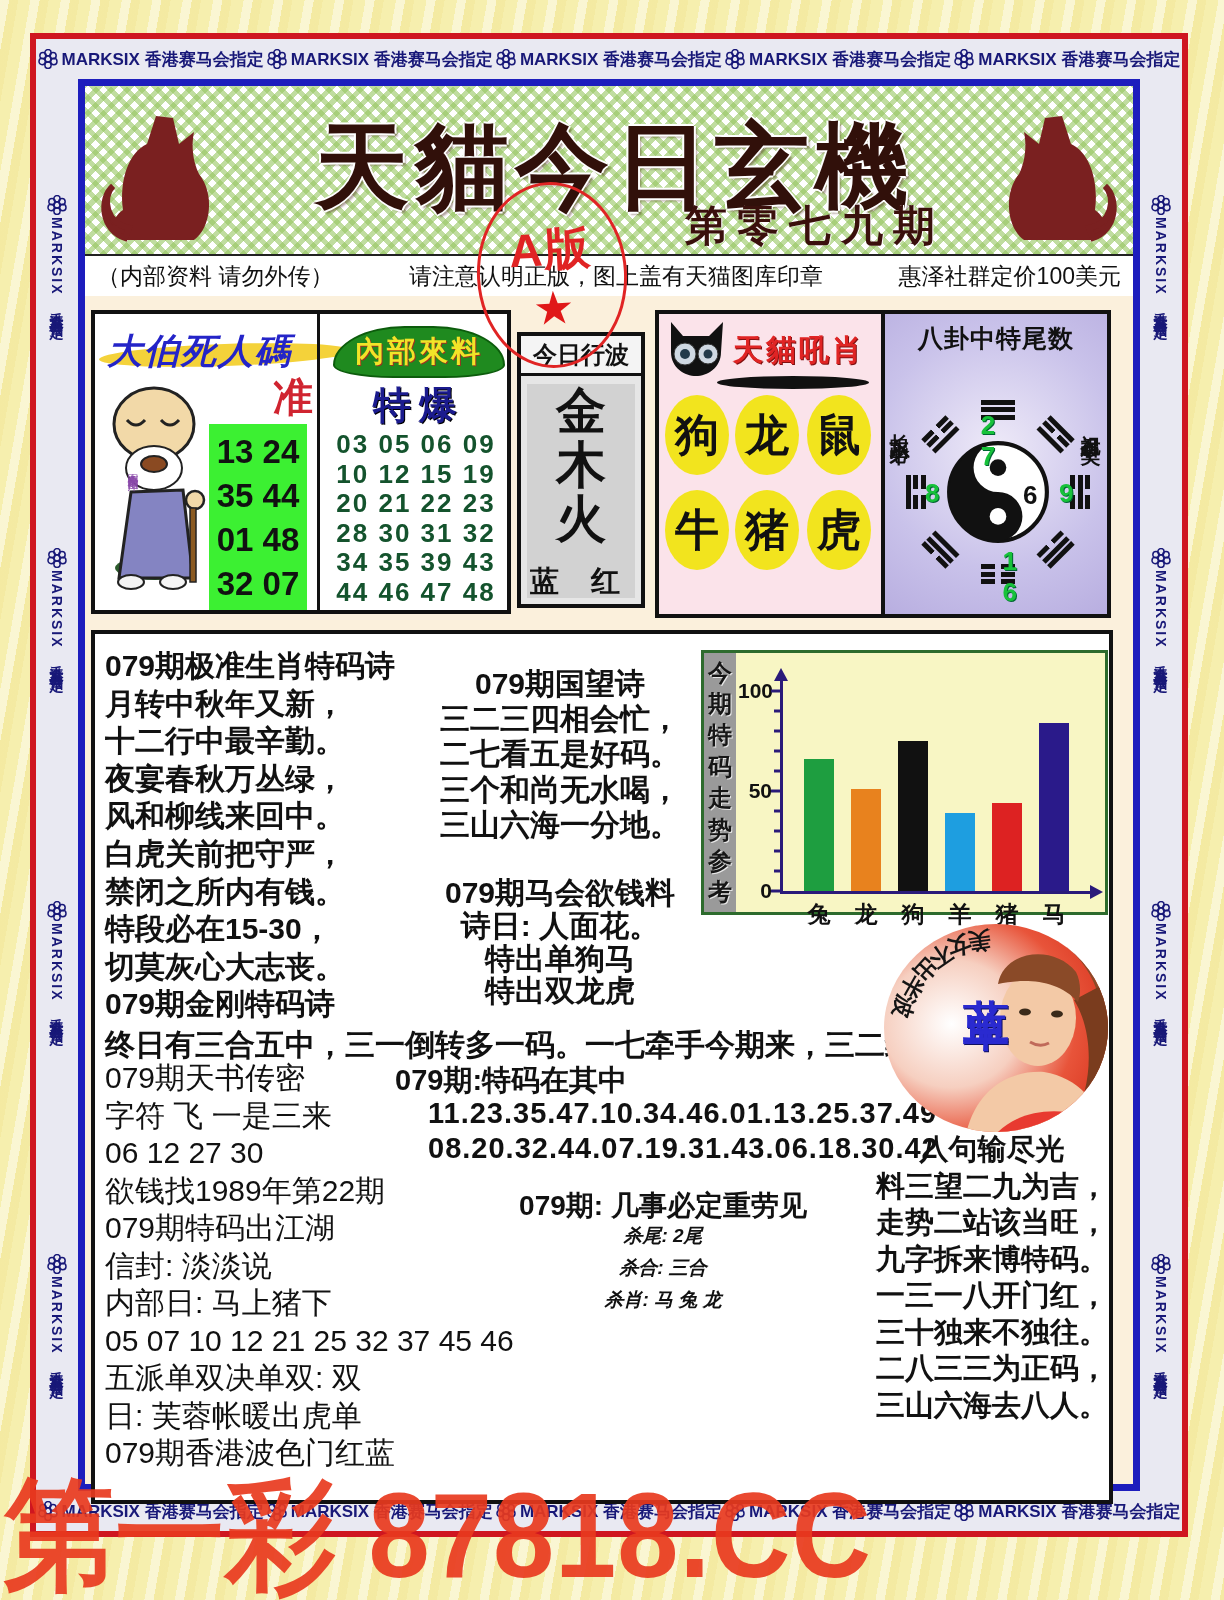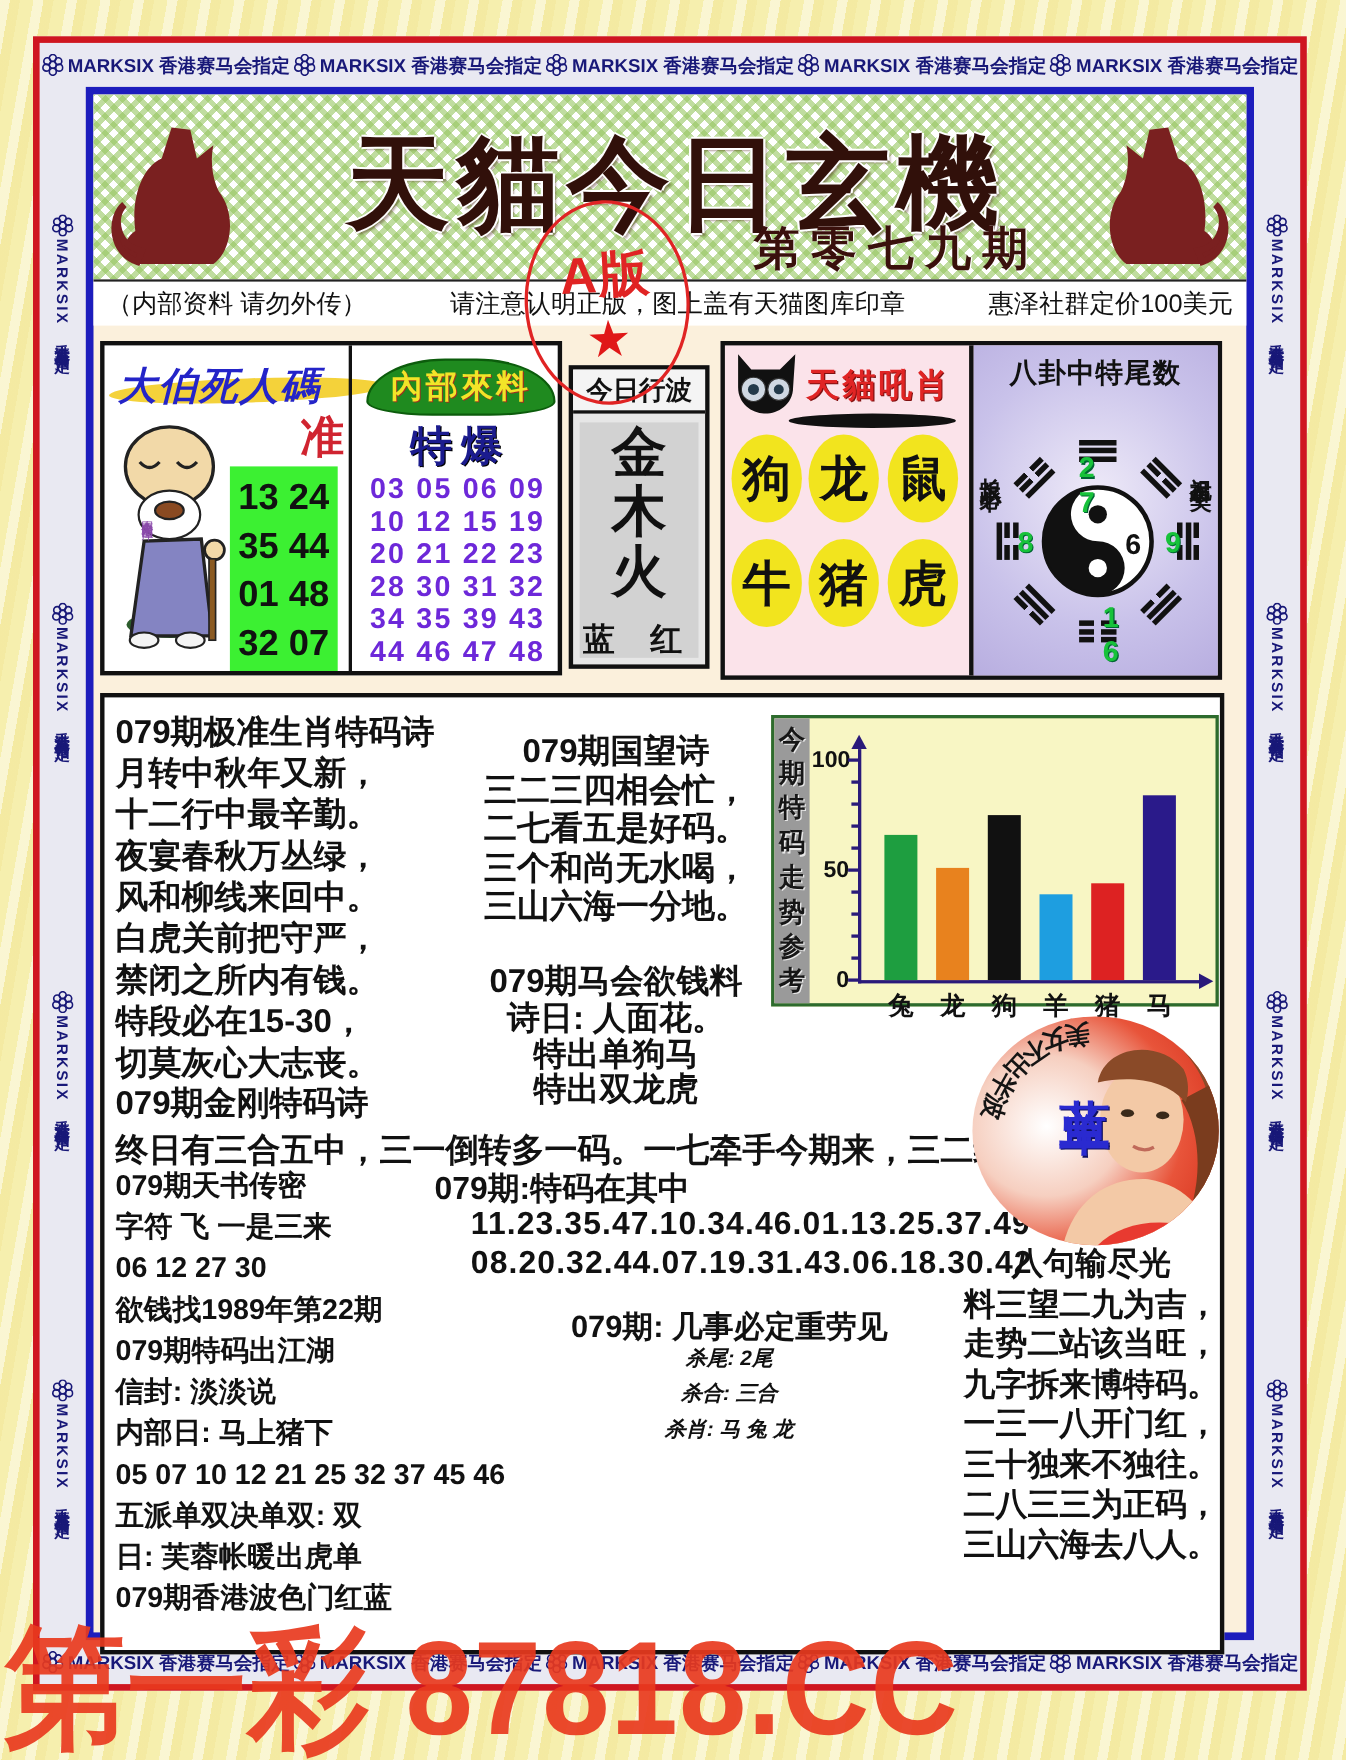--- a/index.html
+++ b/index.html
@@ -49,21 +49,21 @@
   .dabo-swoosh{left:4px;top:30px;width:252px;height:22px;background:#f4d23a;border-radius:50%;transform:rotate(-2deg);}
   .zhun{left:178px;top:56px;font-size:40px;font-weight:bold;color:#d02430;}
   .oldman{left:2px;top:58px;width:120px;height:238px;}
   .oldman-wm{left:30px;top:150px;writing-mode:vertical-rl;font-size:11px;color:#8a4aaa;letter-spacing:1px;z-index:3;}
   .greenpanel{left:114px;top:110px;width:98px;height:186px;background:#3cf032;text-align:center;padding-top:6px;}
   .greenpanel div{font-size:33px;font-weight:bold;color:#111;line-height:44px;white-space:nowrap;}
   .b1-div{left:222px;top:0;width:3px;height:296px;background:#111;}
   .neibu-banner{left:238px;top:12px;width:172px;height:52px;background:#1f8a1f;border:2px solid #0c5c0c;border-radius:50% 50% 42% 42%/90% 90% 30% 30%;display:flex;align-items:center;justify-content:center;font-size:29px;font-weight:bold;color:#f2e428;letter-spacing:3px;text-shadow:1px 1px 0 #a03020;}
   .tebao{left:238px;top:66px;width:172px;text-align:center;font-size:38px;font-weight:bold;color:#1b1b8e;letter-spacing:8px;text-shadow:1px 1px 0 #000;}
   .neibu-rows{left:228px;top:116px;width:186px;text-align:center;}
-  .neibu-rows div{font-size:26px;font-weight:bold;color:#6d28d9;line-height:29.5px;letter-spacing:2px;white-space:nowrap;}
+  .neibu-rows div{font-size:26px;font-weight:bold;color:#14532d;line-height:29.5px;letter-spacing:2px;white-space:nowrap;}
   .box3{left:432px;top:246px;width:128px;height:276px;background:#e6e6e6;}
   .xb-head{left:0;top:0;width:120px;height:40px;background:#f4f4f4;border-bottom:3px solid #111;display:flex;align-items:center;justify-content:center;font-size:24px;font-weight:bold;color:#111;}
   .xb-body{left:6px;top:48px;width:108px;height:214px;background:#d2d2d2;text-align:center;}
   .xb-el{font-size:50px;font-weight:bold;color:#111;line-height:54px;}
   .xb-colors{margin-top:16px;font-size:29px;font-weight:bold;color:#111;letter-spacing:12px;}
   .box45{left:570px;top:224px;width:456px;height:308px;border:4px solid #111;background:#fbe3ea;display:flex;}
   .box4{position:relative;width:224px;height:100%;}
   .box5{position:relative;width:224px;height:100%;border-left:4px solid #111;
     background:radial-gradient(circle at 50% 45%,#eeeaf8 0%,#c9c2ea 60%,#b8aee0 100%);}
   .cathead{left:4px;top:4px;width:66px;height:60px;}
@@ -76,21 +76,21 @@
   .tri i.h{background:linear-gradient(90deg,#111 0 14px,rgba(0,0,0,0) 14px 20px,#111 20px 34px);}
   .bg-num{position:absolute;font-size:26px;font-weight:bold;color:#17c23a;text-shadow:1px 1px 0 #063;}
   .bg-num-c{color:#111;text-shadow:none;}
   .bg-side{position:absolute;top:104px;height:170px;writing-mode:vertical-rl;font-size:20px;font-weight:bold;color:#111;letter-spacing:4px;}
   
   .mainbox{left:6px;top:544px;width:1022px;height:874px;border:4px solid #111;background:#fff;}
   .lines div{white-space:nowrap;}
   .leftpoem{left:10px;top:13px;width:440px;font-size:30px;font-weight:bold;color:#111;}
   .leftpoem div{line-height:37.6px;}
   .longline{left:10px;top:391px;width:1004px;font-size:30px;font-weight:bold;color:#111;white-space:nowrap;}
-  .tianshu{left:10px;top:425px;width:480px;font-size:26px;font-weight:bold;color:#111;}
+  .tianshu{left:10px;top:425px;width:480px;font-size:30px;font-weight:normal;color:#111;}
   .tianshu div{line-height:37.55px;}
   .midpoem1{left:330px;top:32px;width:270px;text-align:center;font-size:30px;font-weight:bold;color:#111;}
   .midpoem1 div{line-height:35.2px;}
   .midpoem2{left:330px;top:243px;width:270px;text-align:center;font-size:30px;font-weight:bold;color:#111;}
   .midpoem2 div{line-height:32.8px;}
   .teqi{left:300px;top:427px;font-size:29px;font-weight:bold;color:#111;}
   .nums1{left:333px;top:463px;font-size:29px;font-weight:bold;color:#111;letter-spacing:1px;}
   .nums2{left:333px;top:498px;font-size:29px;font-weight:bold;color:#111;letter-spacing:1px;}
   .sha-title{left:348px;top:553px;width:440px;text-align:center;font-size:28px;font-weight:bold;color:#111;}
   .sha-lines{left:348px;top:586px;width:440px;text-align:center;font-size:19px;font-weight:bold;color:#111;font-style:italic;}

